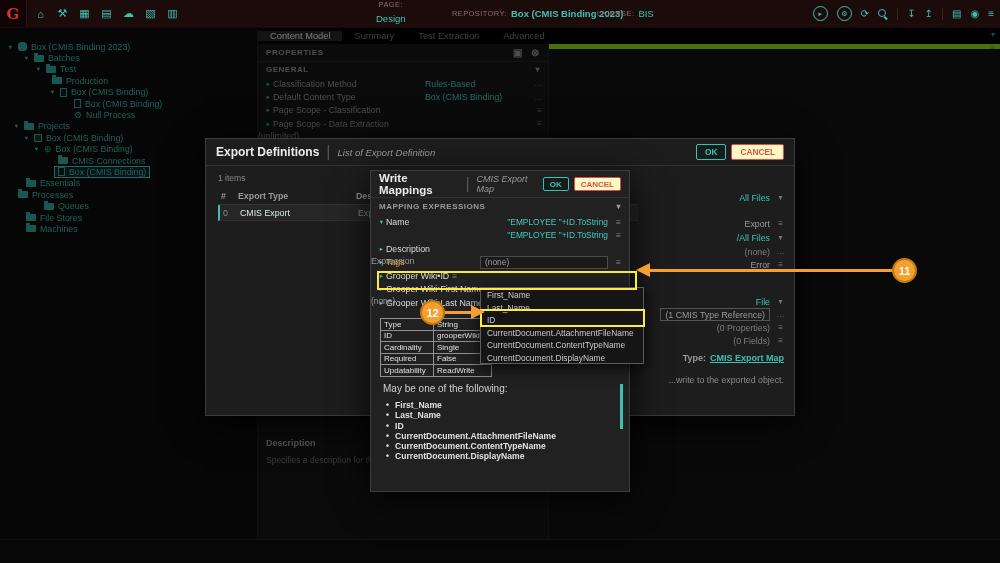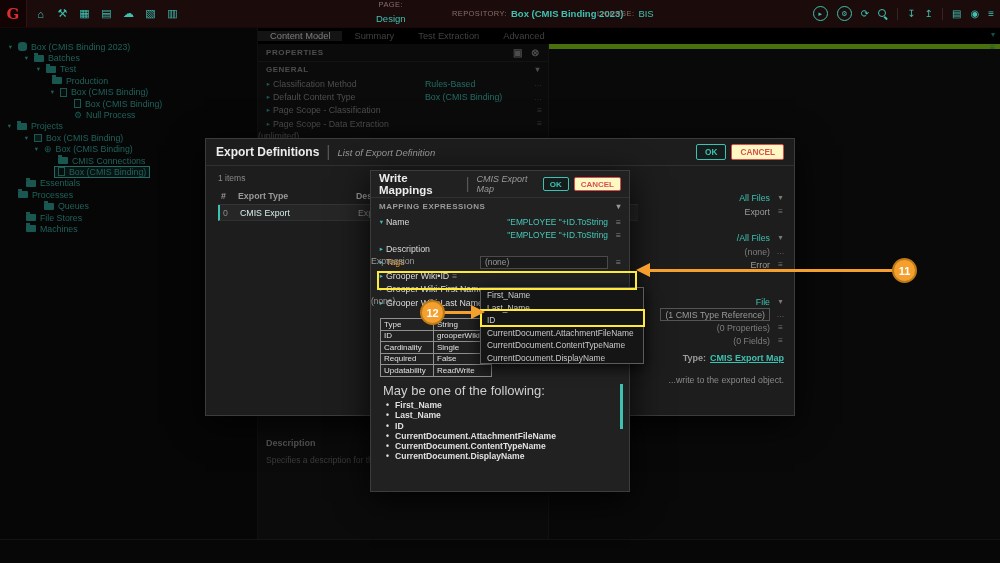--- a/index.html
+++ b/index.html
@@ -129,21 +129,21 @@
   .wrow .exp{color:#3ec1b1;}
   .wlabel{color:#dcdcdc;}
   .wlabel.dim{color:#9a9a9a;}
   .wlabel.amber{color:#e8a33d;}
   .wv{margin-left:auto;color:#45c8b8;font-size:8.4px;margin-right:5px;white-space:nowrap;}
   .wv.dim{color:#9a9a9a;}
   .wv-box{margin-left:auto;margin-right:5px;width:118px;border:1px solid #4a4a4a;background:#1a1a1a;
           color:#9a9a9a;font-size:8.4px;padding:0 4px;height:11px;display:flex;align-items:center;}
   .wtrail{width:11px;text-align:center;color:#8a8a8a;font-size:8.5px;flex:none;}
   .wthumb{position:absolute;right:6px;top:213px;width:3px;height:45px;background:#3ec1b1;}
-  .hintttl{position:absolute;left:12px;top:212px;font-size:13px;color:#cfcfcf;}
+  .hintttl{position:absolute;left:12px;top:212px;font-size:10px;color:#cfcfcf;}
   .hintlist{position:absolute;left:24px;top:229px;}
   .hintitem{font-size:8.6px;font-weight:bold;color:#e0e0e0;line-height:10.3px;position:relative;}
   .hintitem::before{content:"•";position:absolute;left:-9px;color:#e0e0e0;}
   
   .infotable{position:absolute;left:380px;top:318px;z-index:22;border-collapse:collapse;
              font-size:8px;color:#e0e0e0;background:#212121;}
   .infotable td{border:1px solid #909090;padding:0 3px;height:10.5px;white-space:nowrap;}
   .infotable td.k{width:46px;}
   
   .ddown{position:absolute;left:480px;top:287px;width:164px;height:77px;background:#151515;
@@ -253,21 +253,21 @@
           <span>Box (CMIS Binding)</span>
         </span>
       </div>
     <div class="trow" style="padding-left:62px">
         <span class="exp g-exp-n"></span>
         <span class="grp">
           <span class="ti ti-gear"></span>
           <span>Null Process</span>
         </span>
       </div>
-    <div class="trow" style="padding-left:5px">
+    <div class="trow" style="padding-left:12px">
         <span class="exp g-exp-o"></span>
         <span class="grp">
           <span class="ti ti-folder"></span>
           <span>Projects</span>
         </span>
       </div>
     <div class="trow" style="padding-left:22px">
         <span class="exp g-exp-o"></span>
         <span class="grp">
           <span class="ti ti-box"></span>
@@ -406,21 +406,21 @@
         <span class="c-num">0</span>
         <span class="c-type">CMIS Export</span>
         <span class="c-desc">Export to</span>
       </div>
     </div>
     <div class="eside">
       <div class="srow" style="top:0">
           <span class="sv-teal">All Files</span>
           <span class="strail g-ch"></span>
         </div>
-      <div class="srow" style="top:14px">
+      <div class="srow" style="top:26px">
           <span class="sv-gray">Export</span>
           <span class="strail g-menu"></span>
         </div>
       <div class="srow" style="top:40px">
           <span class="sv-teal">/All Files</span>
           <span class="strail g-ch"></span>
         </div>
       <div class="srow" style="top:54px">
           <span class="sv-dim">(none)</span>
           <span class="strail g-dots"></span>

